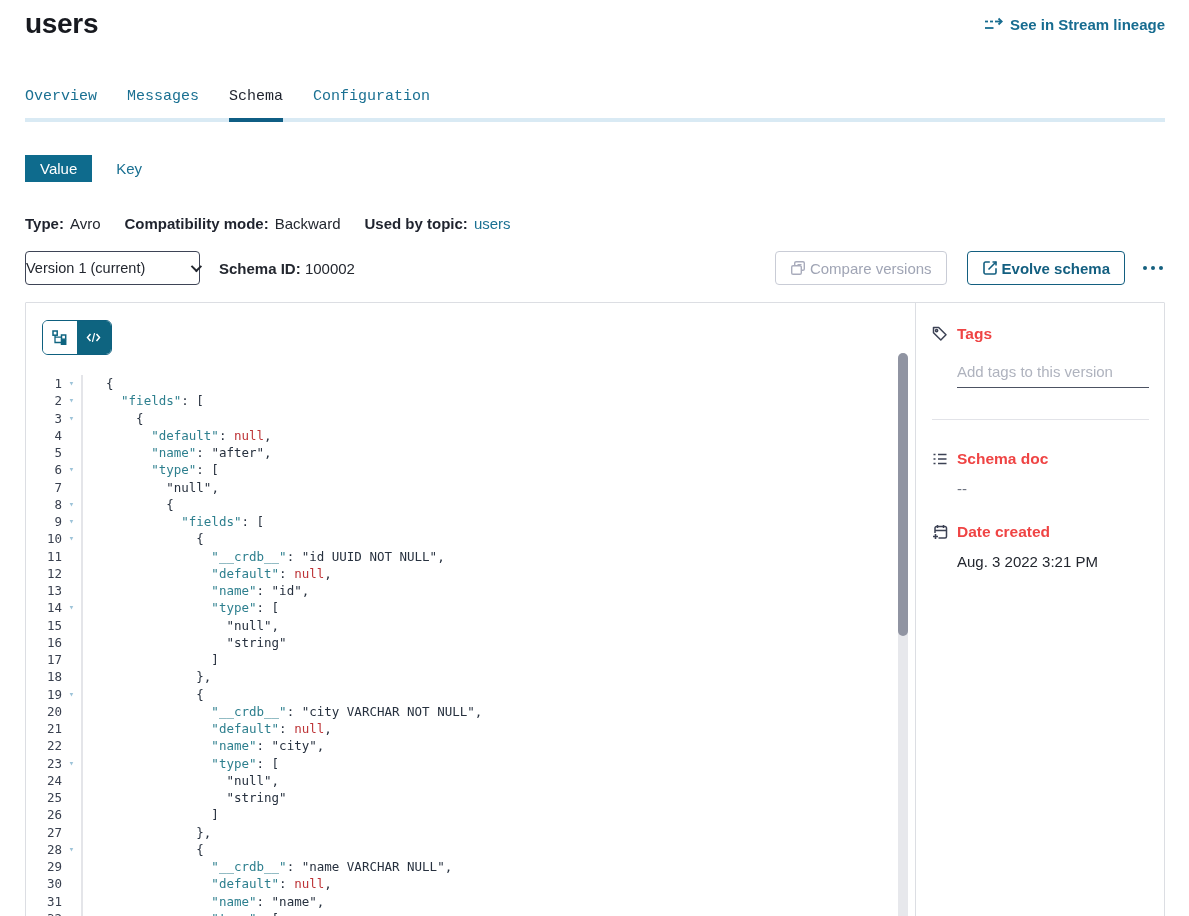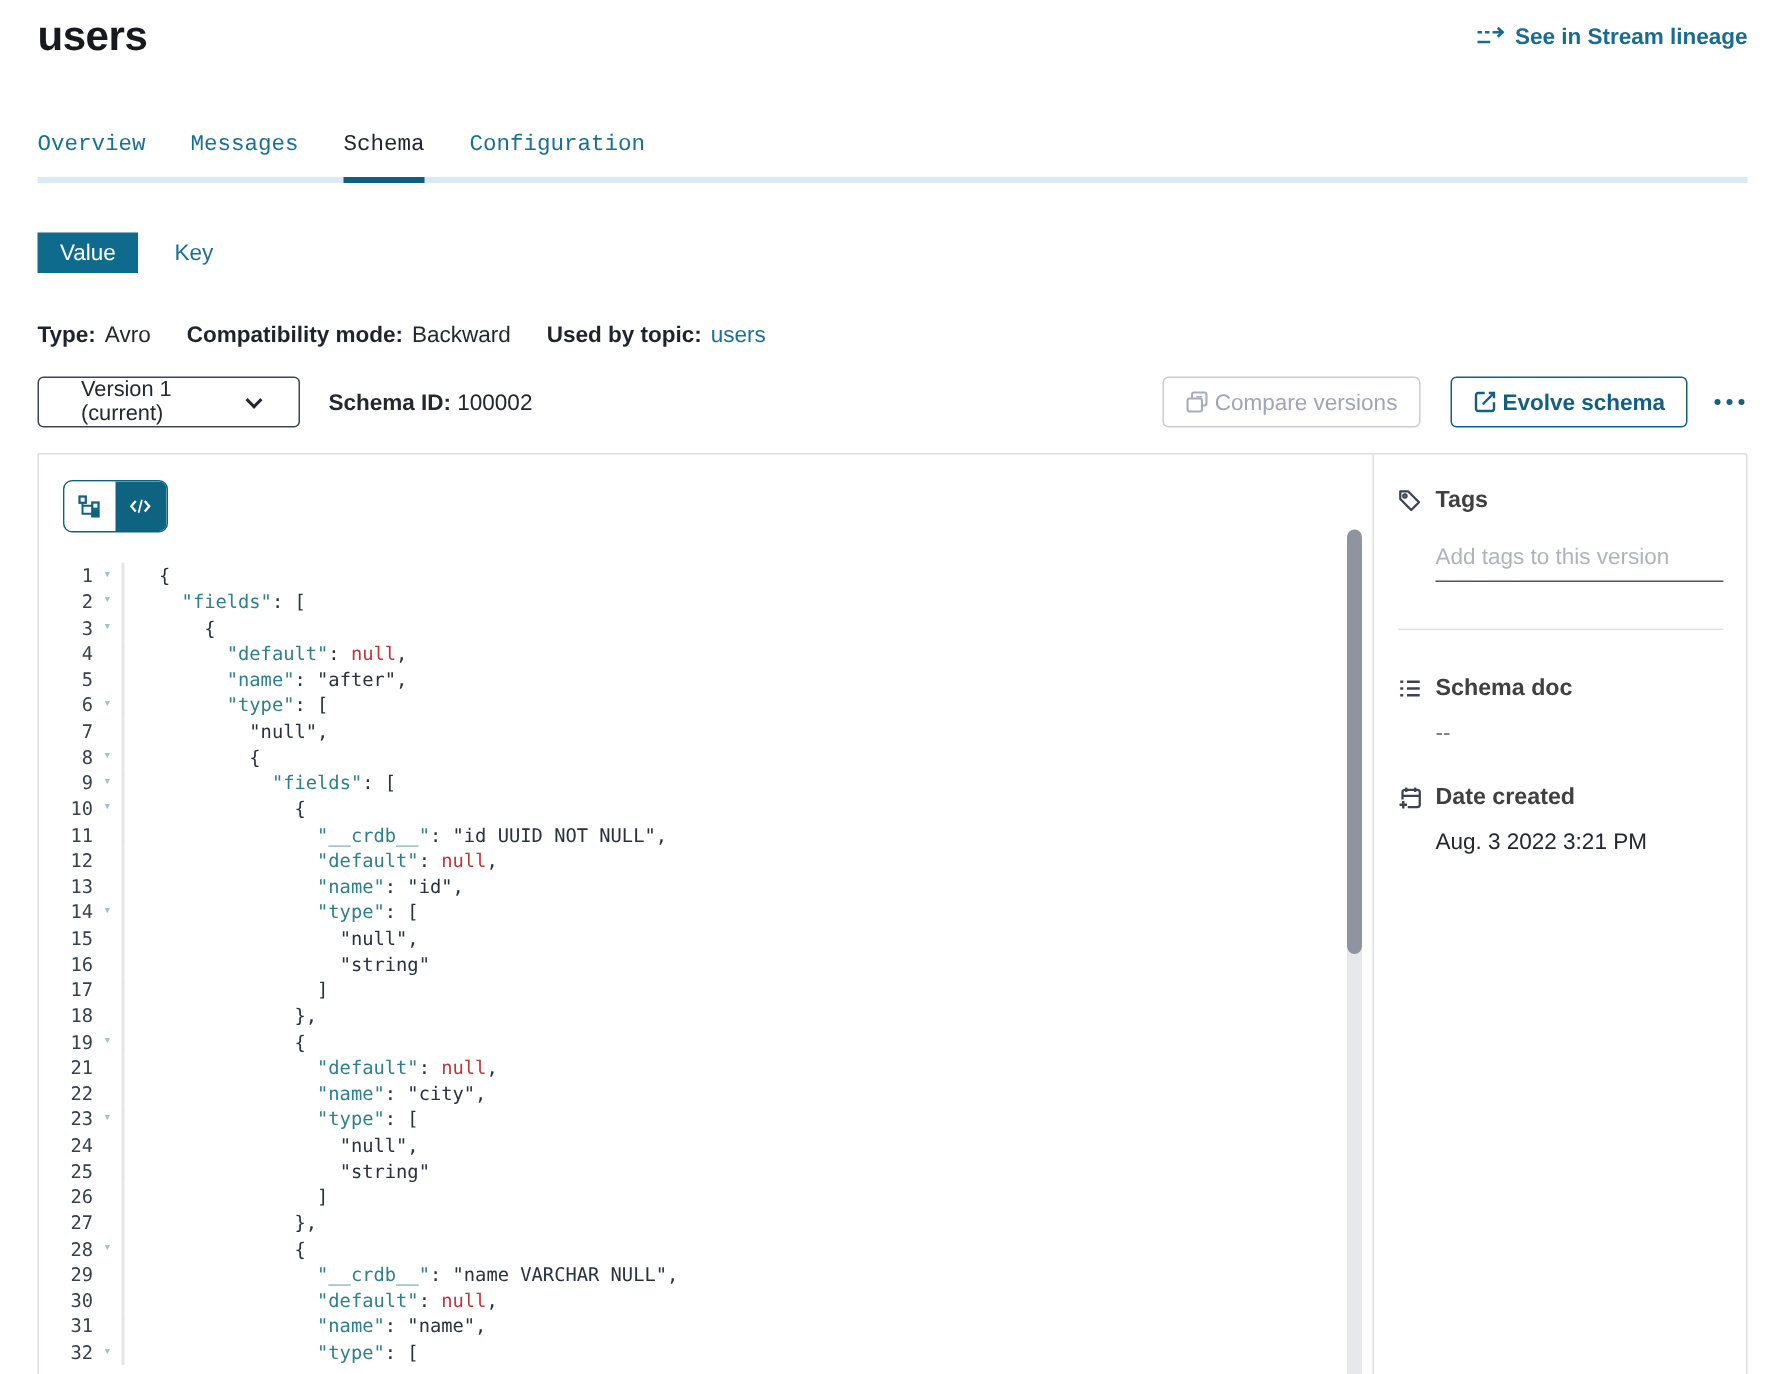--- a/index.html
+++ b/index.html
@@ -27,21 +27,21 @@
 
   
   .meta { display:flex; gap:24px; margin-top:33px; font-size:15px; }
   .meta b { font-weight:700; color:#1F232E; }
   .meta .pair { display:flex; gap:6px; }
   .meta a { color:#1A7092; text-decoration:none; cursor:pointer; }
 
   
   .controls { display:flex; align-items:center; margin-top:19px; }
   .version-select { display:flex; align-items:center; justify-content:space-between; width:175px; height:34px;
-                    border:1px solid #3E4456; border-radius:4px; padding:0 28px; font-size:14.5px;
+                    border:1px solid #3E4456; border-radius:4px; padding:0 0; font-size:14.5px;
                     color:#23272F; cursor:pointer; background:#fff; }
   .chev { width:8px; height:8px; border-right:2px solid #23272F; border-bottom:2px solid #23272F;
           transform:rotate(45deg) translateY(-2px); }
   .schema-id { margin-left:19px; font-size:15px; }
   .schema-id b { font-weight:700; }
   .btns { margin-left:auto; display:flex; align-items:center; }
   .btn { display:inline-flex; align-items:center; gap:4px; height:34px; border-radius:4px;
          font-size:15px; padding:0 14px; background:#fff; cursor:pointer; }
   .btn.disabled { border:1px solid #C9CCD6; color:#A0A5B5; cursor:default; }
   .btn.primary { border:1px solid #135F80; color:#135F80; font-weight:600; margin-left:20px; }
@@ -70,21 +70,21 @@
   .tk-p { color:#27313F; }
   .tk-x { color:#BE3538; }
 
   .sbar-track { position:absolute; top:50px; bottom:0; right:7px; width:10px;
                 background:#E7E8EC; border-radius:5px; }
   .sbar-thumb { position:absolute; top:0; left:0; width:10px; height:283px;
                 background:#9094A2; border-radius:5px; cursor:grab; }
 
   
   .side { flex:1; border-left:1px solid #DCDEE3; padding:22px 15px 0 16px; }
-  .s-head { display:flex; align-items:center; gap:9px; font-size:15.5px; font-weight:700; color:#404040; }
+  .s-head { display:flex; align-items:center; gap:9px; font-size:15.5px; font-weight:700; color:#ef4444; }
   .s-ico { width:16px; height:16px; display:inline-flex; }
   .tag-input { display:block; width:192px; margin:20px 0 0 25px; border:none; outline:none;
                border-bottom:1px solid #4C5262; padding:0 0 7px 0; font-size:15px;
                font-family:"Liberation Sans", sans-serif; color:#23272F; background:transparent; }
   .tag-input::placeholder { color:#AFB3BE; }
   .s-div { border:none; border-top:1px solid #E2E3E8; margin:31px 0 0 0; }
   .s-sec { margin-top:30px; }
   .s-val { margin:12px 0 0 25px; font-size:15px; color:#23272F; }
   .s-val.dim { color:#6E7380; }
 </style>
@@ -326,20 +326,27 @@
         </div>
         <div class="cl">
           <span class="gut">
             <span class="ln">19</span>
             <span class="fold">▾</span>
           </span>
           <span class="code">            <span class="tk-p">{</span></span>
         </div>
         <div class="cl">
           <span class="gut">
+            <span class="ln">20</span>
+            <span class="fold"></span>
+          </span>
+          <span class="code">              <span class="tk-k">"__crdb__"</span><span class="tk-p">: </span><span class="tk-s">"city VARCHAR NOT NULL"</span><span class="tk-p">,</span></span>
+        </div>
+        <div class="cl">
+          <span class="gut">
             <span class="ln">21</span>
             <span class="fold"></span>
           </span>
           <span class="code">              <span class="tk-k">"default"</span><span class="tk-p">: </span><span class="tk-x">null</span><span class="tk-p">,</span></span>
         </div>
         <div class="cl">
           <span class="gut">
             <span class="ln">22</span>
             <span class="fold"></span>
           </span>

